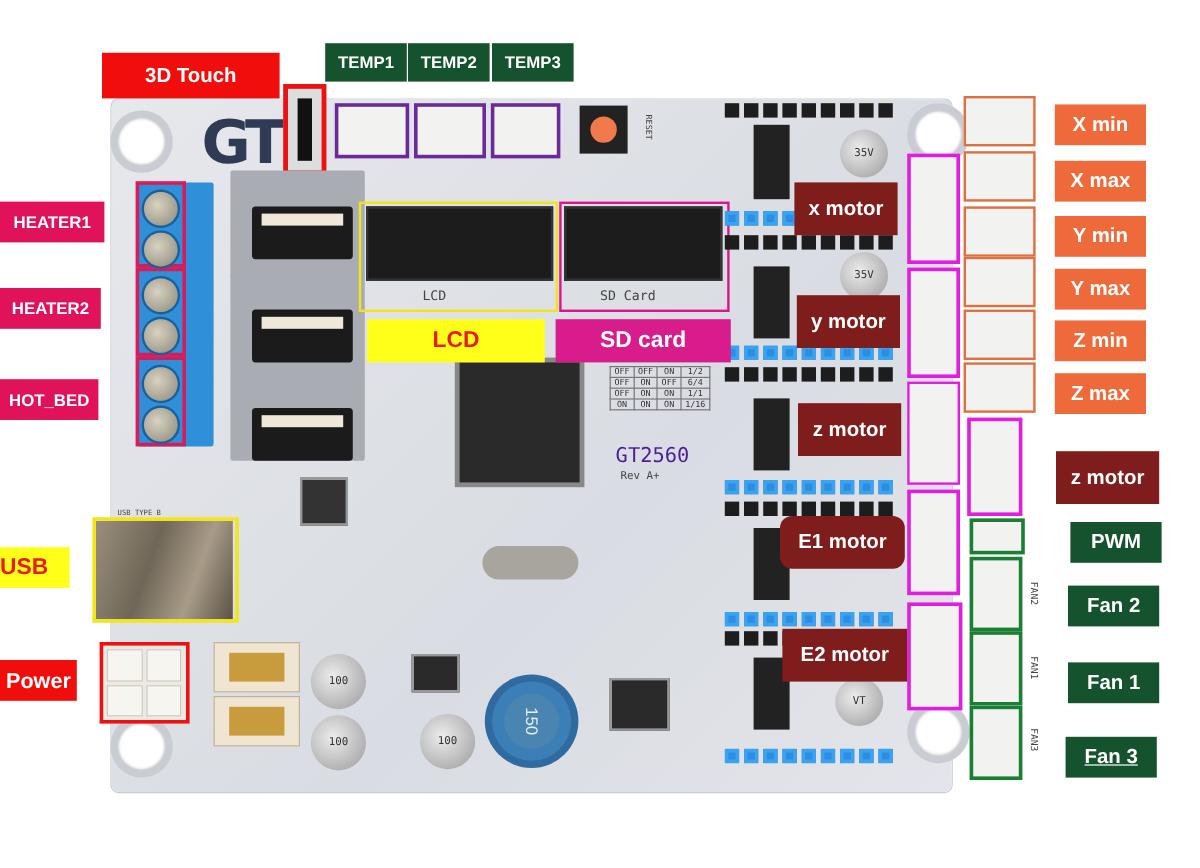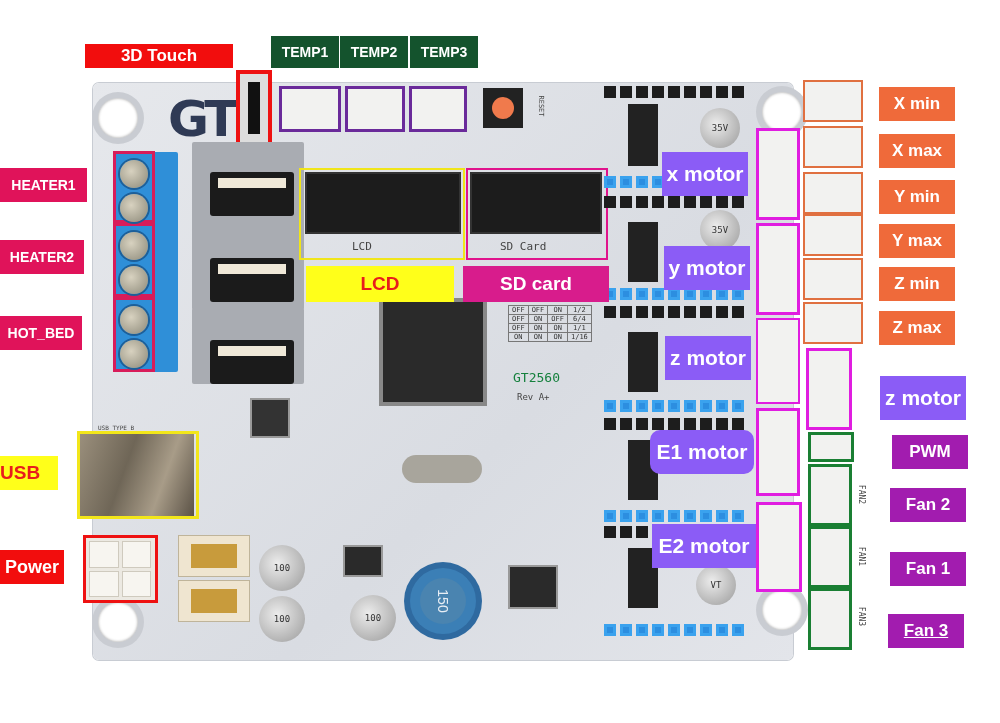--- a/index.html
+++ b/index.html
@@ -5,24 +5,24 @@
   html,body{margin:0;padding:0;}
   body{width:1000px;height:723px;background:#ffffff;position:relative;overflow:hidden;font-family:"Liberation Sans",sans-serif;}
   .abs{position:absolute;}
   .board{position:absolute;left:93px;top:83px;width:700px;height:577px;background:linear-gradient(135deg,#e6e8ec,#d9dce2 60%,#e3e5ea);border-radius:6px;box-shadow:0 0 0 1px #c8ccd3;}
   .hole{position:absolute;width:40px;height:40px;border-radius:50%;background:#fff;box-shadow:0 0 0 6px #c9ccd2, inset 0 0 3px #999;}
   .label{position:absolute;display:flex;align-items:center;justify-content:center;color:#fff;font-weight:bold;font-size:17px;}
   .lbl-red{background:#f20d0d;}
   .lbl-purple{background:#14532d;font-size:14px;}
   .lbl-crimson{background:#e0135a;font-size:14px;}
   .lbl-yellow{background:#ffff1a;color:#e81c1c;font-size:19px;}
-  .lbl-magenta{background:#8b5cf6;font-size:21px;}
+  .lbl-magenta{background:#7f1d1d;font-size:17px;}
   .lbl-mag2{background:#d81c8c;font-size:19px;}
   .lbl-orange{background:#ef6a3a;font-size:17px;}
-  .lbl-green{background:#a21caf;font-size:17px;}
+  .lbl-green{background:#14532d;font-size:17px;}
   .box{position:absolute;box-sizing:border-box;}
   .jst{position:absolute;background:#f2f2f0;border:1px solid #bbb;box-sizing:border-box;}
   .blue-term{position:absolute;background:#2f8fd8;border-radius:2px;}
   .screw{position:absolute;width:28px;height:28px;border-radius:50%;background:radial-gradient(circle at 40% 40%,#d8d2c0,#8b8878);box-shadow:0 0 0 2px #1d5f99;}
   .heatsink{position:absolute;background:#a9acb2;border-radius:2px;}
   .mosfet{position:absolute;background:#1b1b1b;border-radius:3px;}
   .mosfet .tab{position:absolute;left:8px;right:8px;top:6px;height:10px;background:#efe8d8;}
   .idc{position:absolute;background:#1c1c1c;border:2px solid #333;box-sizing:border-box;}
   .mcu{position:absolute;background:#2a2a2a;box-shadow:0 0 0 4px #888 ;}
   .header-row{position:absolute;display:flex;}
@@ -126,21 +126,21 @@
       </tr>
   <tr>
         <td>ON</td>
         <td>ON</td>
         <td>ON</td>
         <td>1/16</td>
       </tr>
 </tbody>
   </table>
 
-<div class="silk" style="left:513px;top:370px;font-size:13px;color:#15803d;">GT2560</div>
+<div class="silk" style="left:513px;top:370px;font-size:17px;color:#4c1d95;">GT2560</div>
 <div class="silk" style="left:517px;top:392px;font-size:9px;">Rev A+</div>
 
 <div class="smd" style="left:250px;top:398px;width:40px;height:40px;background:#333;"></div>
 <div class="crystal" style="left:402px;top:455px;width:80px;height:28px;"></div>
 <div class="smd" style="left:508px;top:565px;width:50px;height:44px;background:#2a2a2a;"></div>
 <div class="smd" style="left:343px;top:545px;width:40px;height:32px;background:#2a2a2a;"></div>
 
 <div class="usb" style="left:80px;top:434px;width:114px;height:82px;"></div>
 <div class="box" style="left:77px;top:431px;width:122px;height:88px;border:3px solid #f2e61a;"></div>
 <div class="silk" style="left:98px;top:424px;font-size:6px;">USB TYPE B</div>
@@ -315,21 +315,21 @@
 <div class="jst box" style="left:803px;top:302px;width:60px;height:42px;border:2px solid #e07040;"></div>
 
 <div class="jst box" style="left:808px;top:432px;width:46px;height:30px;border:3px solid #1a7f33;"></div>
 <div class="jst box" style="left:808px;top:464px;width:44px;height:62px;border:3px solid #1a7f33;"></div>
 <div class="jst box" style="left:808px;top:526px;width:44px;height:62px;border:3px solid #1a7f33;"></div>
 <div class="jst box" style="left:808px;top:588px;width:44px;height:62px;border:3px solid #1a7f33;"></div>
 <div class="silk" style="left:852px;top:490px;font-size:8px;transform:rotate(90deg);">FAN2</div>
 <div class="silk" style="left:852px;top:552px;font-size:8px;transform:rotate(90deg);">FAN1</div>
 <div class="silk" style="left:852px;top:612px;font-size:8px;transform:rotate(90deg);">FAN3</div>
 
-<div class="label lbl-red" style="left:85px;top:44px;width:148px;height:24px;">3D Touch</div>
+<div class="label lbl-red" style="left:85px;top:44px;width:148px;height:38px;">3D Touch</div>
 <div class="label lbl-purple" style="left:271px;top:36px;width:68px;height:32px;">TEMP1</div>
 <div class="label lbl-purple" style="left:340px;top:36px;width:68px;height:32px;">TEMP2</div>
 <div class="label lbl-purple" style="left:410px;top:36px;width:68px;height:32px;">TEMP3</div>
 
 <div class="label lbl-crimson" style="left:0px;top:168px;width:87px;height:34px;">HEATER1</div>
 <div class="label lbl-crimson" style="left:0px;top:240px;width:84px;height:34px;">HEATER2</div>
 <div class="label lbl-crimson" style="left:0px;top:316px;width:82px;height:34px;">HOT_BED</div>
 <div class="label lbl-yellow" style="left:0px;top:456px;width:58px;height:34px;justify-content:flex-start;padding-left:0;">USB</div>
 <div class="label lbl-red" style="left:0px;top:550px;width:64px;height:34px;font-size:18px;">Power</div>
 

